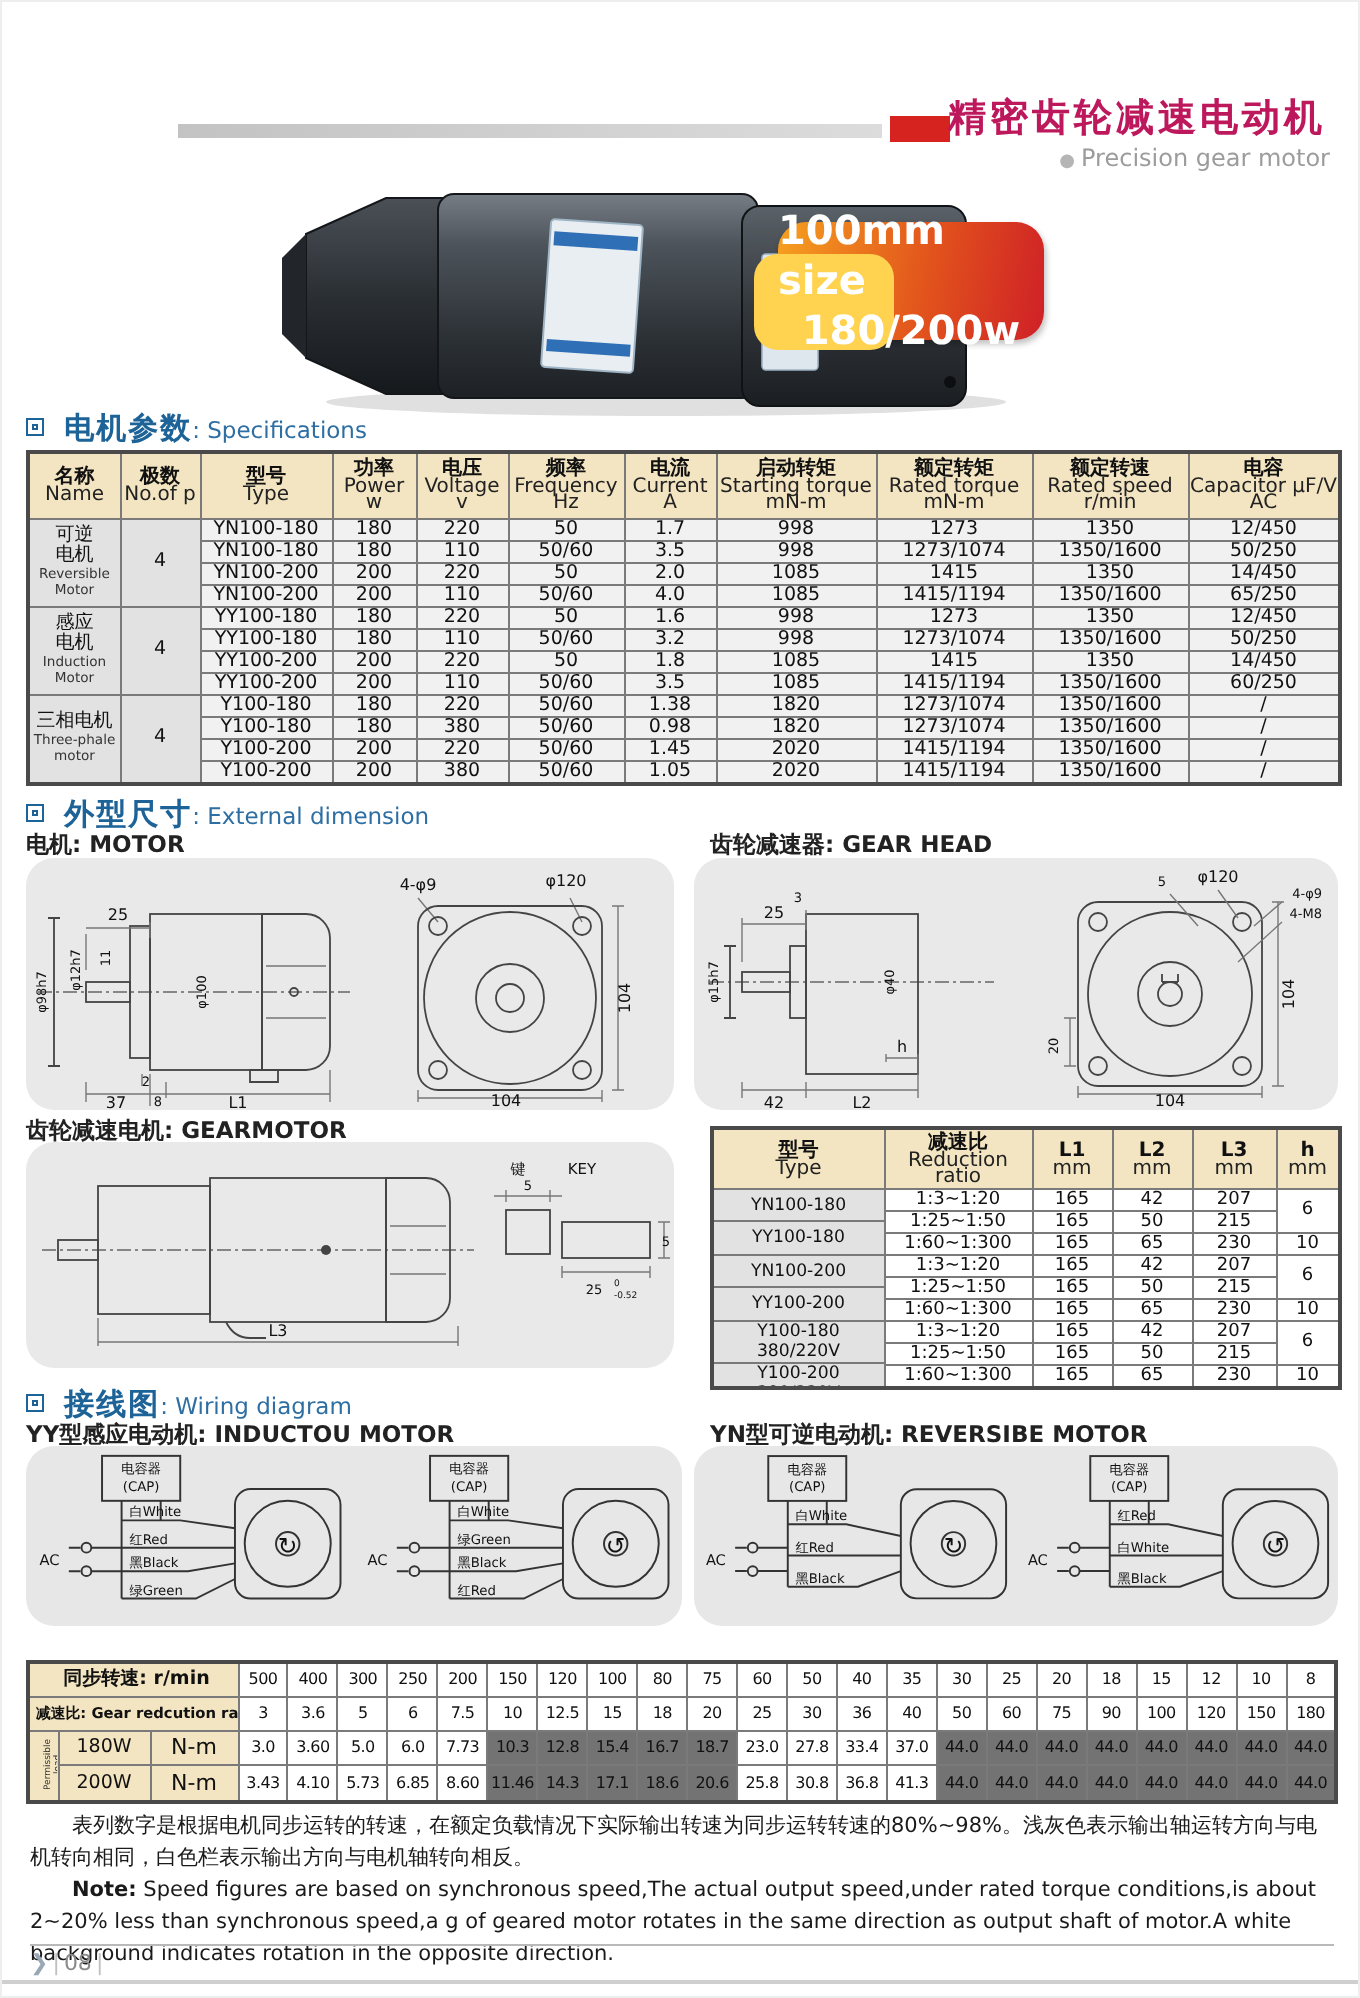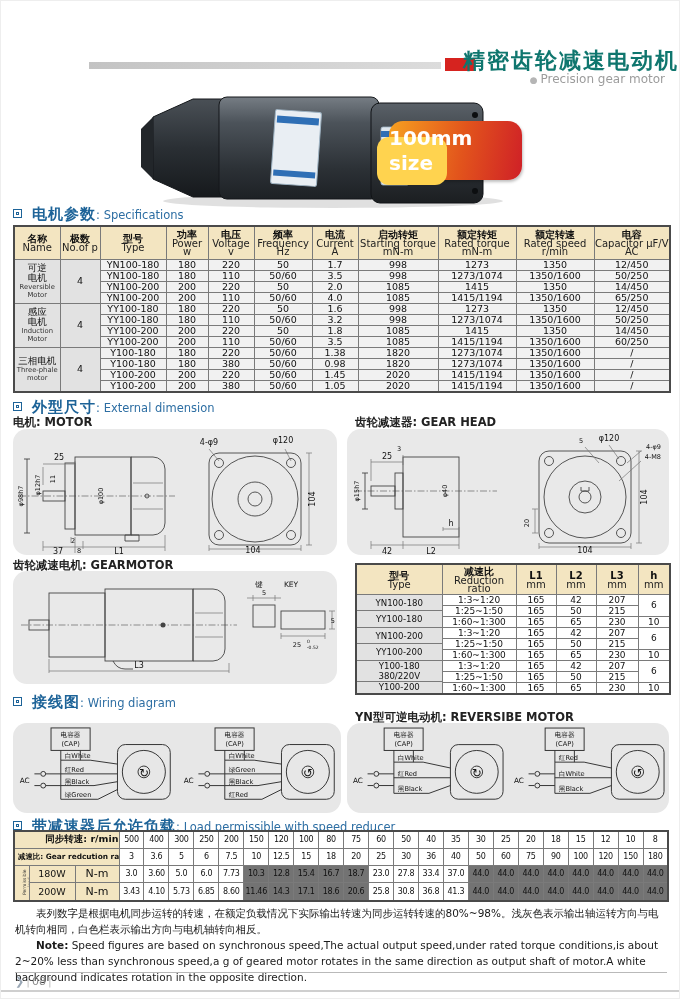--- a/index.html
+++ b/index.html
@@ -4,27 +4,27 @@
 <style>
   * { margin:0; padding:0; box-sizing:border-box; }
   html,body { background:#fff; }
   body { width:680px; height:999px; font-family:"DejaVu Sans","Liberation Sans",sans-serif; color:#111; position:relative; }
   #page { position:relative; width:680px; height:999px; background:#fff; overflow:hidden; border:1px solid #eee; }
 
   
   .gray-bar { position:absolute; left:88px; top:61px; width:352px; height:7px;
               background:linear-gradient(to right,#c3c3c3,#dcdcdc); }
   .red-chip { position:absolute; left:444px; top:57px; width:30px; height:13px; background:#d6231f; }
-  .hdr-title { position:absolute; right:0; top:45px; font-size:22px; font-weight:bold; letter-spacing:2px; color:#0f766e; }
+  .hdr-title { position:absolute; right:16px; top:45px; font-size:19px; font-weight:bold; letter-spacing:2px; color:#be185d; }
   .hdr-sub { position:absolute; right:14px; top:71px; font-size:12px; color:#9c9c9c; }
   .hdr-sub .blt { color:#b5b5b5; font-size:9px; margin-right:3px; }
 
   
   .photo { position:absolute; left:122px; top:86px; width:400px; height:122px; }
-  .badge { position:absolute; left:388px; top:120px; width:133px; height:59px; border-radius:14px;
+  .badge { position:absolute; left:388px; top:110px; width:133px; height:59px; border-radius:14px;
            background:linear-gradient(100deg,#f6a020 0%,#e2541c 55%,#cf2027 100%);
            display:flex; flex-direction:column; justify-content:center; align-items:center;
            color:#fff; font-weight:bold; font-size:20px; line-height:25px; z-index:5;
            box-shadow:1px 2px 3px rgba(0,0,0,.25); }
   .badge::before { content:""; position:absolute; left:-12px; top:16px; width:70px; height:48px;
                    background:#ffd34f; border-radius:12px; z-index:-1; }
 
   
   .sec { position:absolute; left:12px; white-space:nowrap; }
   .marker { display:inline-block; width:9px; height:9px; border:1px solid #1d6398; position:relative;
@@ -57,21 +57,21 @@
   .red td { background:#fff; font-size:9px; line-height:10px; }
   .red td.typ { background:#e2e2e2; padding:0; }
   .typwrap { display:flex; flex-direction:column; height:31px; }
   .typwrap div { flex:1; display:flex; align-items:center; justify-content:center; font-size:8.6px; }
   .typwrap div:first-child { border-bottom:1px solid #7a7a7a; }
 
   .load { position:absolute; top:829px; left:12px; width:656px; border:2px solid #4a4a4a; }
   .load th,.load td { border:1px solid #7a7a7a; text-align:center; padding:0; overflow:hidden; }
   .load tr { height:17px; }
   .load th { background:#f3e5c1; font-weight:normal; }
-  .load th.rowlab { text-align:right; padding-left:3px; font-size:9.5px; font-weight:bold; white-space:nowrap; }
+  .load th.rowlab { text-align:center; padding-left:3px; font-size:9.5px; font-weight:bold; white-space:nowrap; }
   .load th.rowlab.small { font-size:7.4px; }
   .load th.watt { font-size:9.5px;margin-top:44px; }
   .load th.unit { font-size:11px; }
   .load td { font-size:8px; letter-spacing:-0.3px; }
   .load td.g { background:#737373; }
   .load td.w { background:#fff; }
   .vertcell { padding:0; }
   .vertwrap { display:flex; justify-content:center; align-items:center; height:34px; gap:1px; }
   .vertwrap span { writing-mode:vertical-rl; transform:rotate(180deg); display:inline-block; max-height:33px; overflow:hidden; }
   .vcn { font-size:6.5px; font-weight:bold; }
@@ -142,20 +142,21 @@
       <rect x="258" y="40" width="28" height="58" rx="2" fill="#dfe7ee" stroke="#9fb4c4" stroke-width="0.8"></rect>
       <rect x="258" y="44" width="28" height="6" fill="#2f6fb5"></rect>
       <circle cx="352" cy="28" r="3" fill="#0c0e10"></circle>
         <circle cx="352" cy="104" r="3" fill="#0c0e10"></circle>
       <rect x="356" y="56" width="36" height="14" rx="3" fill="#3a3f44" stroke="#101316" stroke-width="1"></rect>
       <ellipse cx="392" cy="63" rx="4" ry="7" fill="#23272b"></ellipse>
     </g>
   </svg>
   <div class="badge">
     <div>100mm size</div>
+    <div>180/200w</div>
   </div>
 
   <div class="sec" style="top:203px">
     <span class="marker"></span>
     <span class="cn">电机参数</span><span class="en">Specifications</span>
   </div>
 
   <table class="spec">
     <colgroup>
       <col style="width:46px">
@@ -608,20 +609,21 @@
           <td>230</td>
           <td>10</td>
         </tr>
       </tbody>
   </table>
 
   <div class="sec" style="top:691px">
     <span class="marker"></span>
     <span class="cn">接线图</span><span class="en">Wiring diagram</span>
   </div>
+  <div class="sublabel" style="left:12px; top:709px">YY型感应电动机: INDUCTOU MOTOR</div>
   <div class="sublabel" style="left:354px; top:709px">YN型可逆电动机: REVERSIBE MOTOR</div>
 
   <div class="wbox" style="left:12px; top:722px; width:328px; height:90px">
     <svg viewBox="0 0 158 88" width="156" height="86">
       <g class="wire-l">
         <rect x="34" y="3" width="40" height="23"></rect>
         <path d="M44,26 V36 M64,26 V36 M44,36 V76"></path>
         <circle cx="26" cy="50" r="2.5"></circle>
           <circle cx="26" cy="62" r="2.5"></circle>
         <path d="M17,50 H23 M28.5,50 H44 M17,62 H23 M28.5,62 H44"></path>
@@ -698,24 +700,20 @@
       <text class="wt" x="54" y="12" text-anchor="middle">电容器</text>
       <text class="wt" x="54" y="21" text-anchor="middle">(CAP)</text>
       <text class="wts" x="2" y="59">AC</text>
       <text class="wt" x="48" y="36">红Red</text>
       <text class="wt" x="48" y="52">白White</text>
       <text class="wt" x="48" y="68">黑Black</text>
       <text class="rot" x="129" y="53" text-anchor="middle">↺</text>
     </svg>
   </div>
 
-  <div class="sec" style="top:815px">
-    <span class="marker"></span>
-    <span class="cn">带减速器后允许负载</span><span class="en">Load permissible with speed reducer</span>
-  </div>
 
   <table class="load">
     <colgroup id="load-cols">
         <col style="width: 15px;">
         <col style="width: 46px;">
         <col style="width: 44px;">
         <col>
         <col>
         <col>
         <col>

